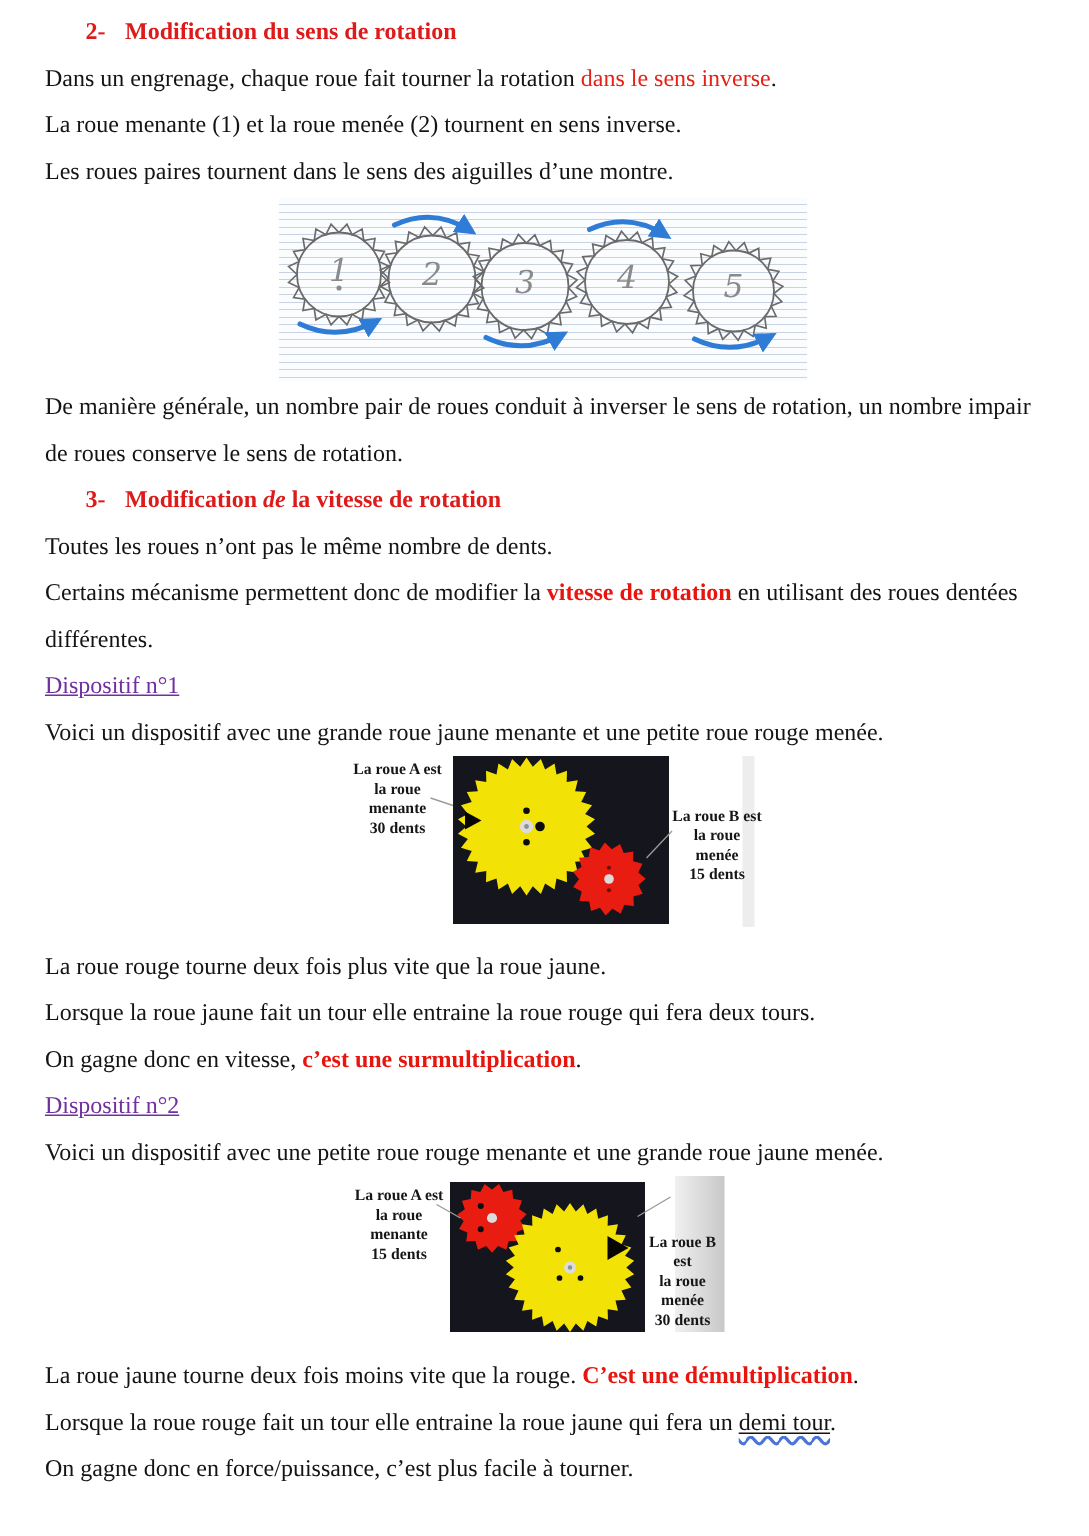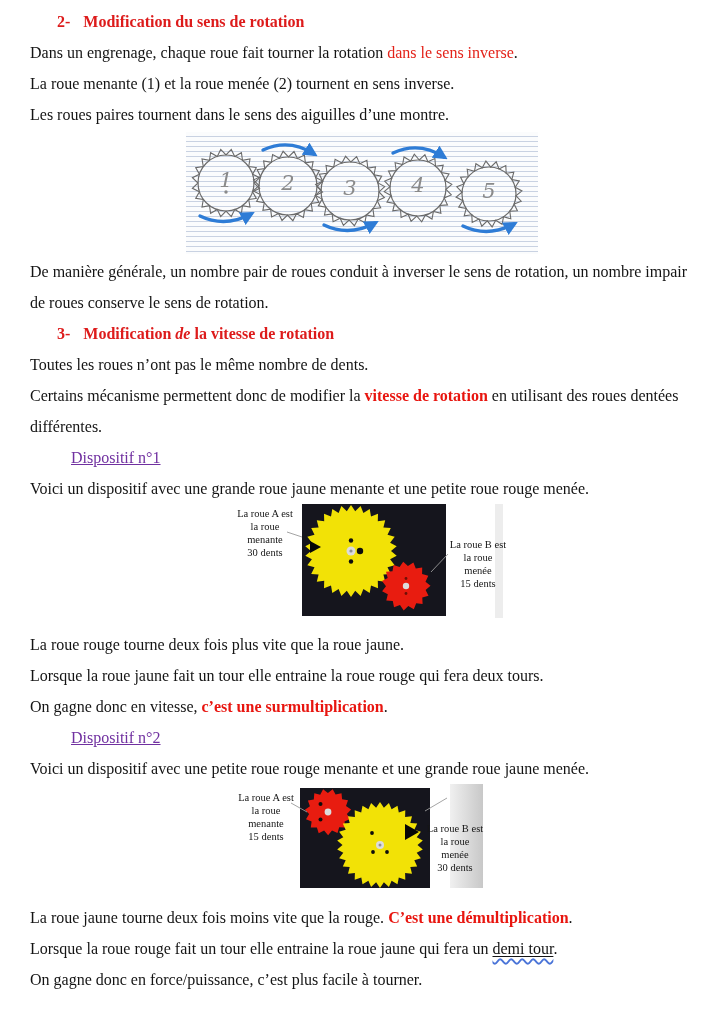--- a/index.html
+++ b/index.html
@@ -27,33 +27,33 @@
     text-decoration-color:var(--wavy-blue, #4a74d8);
     text-decoration-thickness:1.5px; text-underline-offset:4px;
   }
   .run-ut .u-in {
     text-decoration-line:underline; text-decoration-style:solid;
     text-decoration-color:#141414; text-decoration-thickness:1px;
     text-underline-offset:2px;
   }
   a.doc-link {
     color:var(--link-purple, #7030a0); text-decoration:underline;
-    font-size:16px; line-height:31px;margin-left:41px;
+    font-size:16px; line-height:31px;
   }
   p.link-line { margin:0; line-height:31px; }
 
   .fig-drawn {
     position:relative; width:352px; height:122px;
     margin:2px 0 2px 156px;
     background-color:#fbfcfd;
     background-image:repeating-linear-gradient(to bottom,
       transparent 0px, transparent 4.1px,
       var(--paper-line, #c9d2e2) 4.1px, var(--paper-line, #c9d2e2) 5px);
   }
-  .fig-photo { position:relative; }
+  .fig-photo { position:relative;font-weight:bold; }
   #fig1 { width:278px; height:125px; margin:0 0 0 200px; }
   #fig2 { width:250px; height:118px; margin:0 0 0 205px; }
   .fig-photo svg, .fig-drawn svg { position:absolute; left:0; top:0; }
   .photo-label {
     position:absolute; z-index:3;
     font-size:10.5px; line-height:13px; text-align:center;
     white-space:pre-line; color:#161616;
   }
   #fig1 .label-a { left:0px;   top:3px;  width:70px; }
   #fig1 .label-b { left:218px; top:34px; width:60px; }

